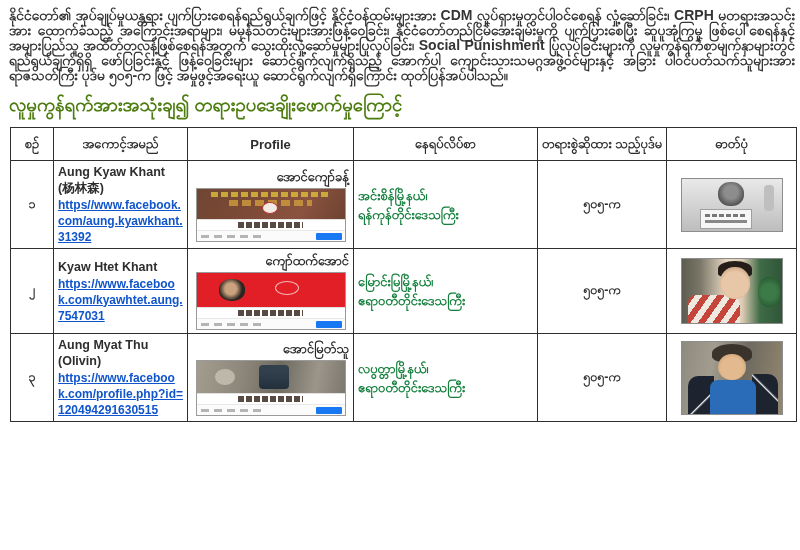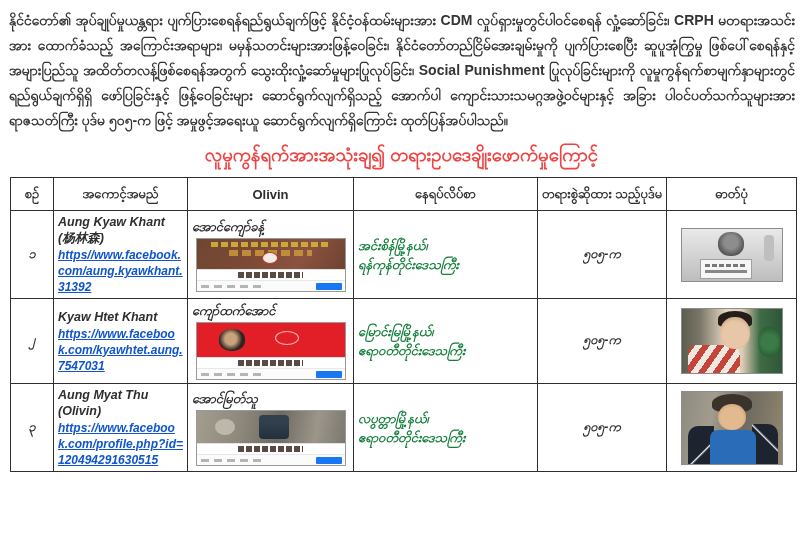--- a/index.html
+++ b/index.html
@@ -2,38 +2,38 @@
 <html><head>
 <meta charset="utf-8">
 <style>
   * { margin:0; padding:0; box-sizing:border-box; }
   html,body { width:800px; height:550px; background:#ffffff; overflow:hidden;
     font-family:"Liberation Sans","DejaVu Sans",sans-serif; color:#2e2e2e; }
   .page { width:800px; height:550px; padding:8px 6px 0 9px; background:#fff; }
 
   .dateline { font-size:15px; font-weight:700; letter-spacing:.5px; margin-bottom:6px; }
 
-  .para { width:786px; font-size:14px; font-weight:600; line-height:25px;
+  .para { width:786px; font-size:14px; font-weight:600; line-height:15px;
     text-align:justify; color:#343434; }
 
-  .title { text-align:center; font-size:18.5px; font-weight:700; color:#ef4444;
+  .title { text-align:left; font-size:18.5px; font-weight:700; color:#4d7c0f;
     line-height:29px; margin:7px 0 8px 0; }
 
   table.tbl { border-collapse:collapse; table-layout:fixed; width:786px; margin-left:1px; }
   .tbl th, .tbl td { border:1.5px solid #2f2f2f; vertical-align:middle; overflow:hidden; }
   .tbl th { font-size:13px; font-weight:700; text-align:center; padding:2px; height:33px; }
-  .tbl td { font-size:12.5px; font-weight:600; padding:3px 4px;font-style:italic; }
+  .tbl td { font-size:12.5px; font-weight:600; padding:3px 4px; }
 
   .c-no { text-align:center; font-size:14px; }
   .c-name { vertical-align:top; padding-top:5px; }
   .pname { font-weight:700; color:#2e2e2e; font-size:12.5px; line-height:16px; margin-bottom:1px; }
   .plink { display:block; color:#1155cc; font-weight:700; font-size:12px; line-height:16px;
     text-decoration:underline; word-break:break-all; cursor:pointer; }
 
-  .c-prof { text-align:left; vertical-align:top; padding-top:2px; }
+  .c-prof { text-align:right; vertical-align:top; padding-top:2px; }
   .prof-label { font-size:13px; font-weight:700; color:#2b2b2b; margin-bottom:1px; }
   .fb-shot { width:150px; margin:0 auto; border:1px solid #9a9a9a; background:#fff; }
   .fb-cover { position:relative; width:100%; }
   .cover-1 { height:30px; background:linear-gradient(120deg,#6f4632 0%,#7d4a36 40%,#8a5340 70%,#6e4330 100%); }
   .cover-1 .ctxt { position:absolute; left:10%; top:3px; width:80%; height:5px;
     background:repeating-linear-gradient(90deg,#d8b83a 0 7px,transparent 7px 10px); opacity:.85; }
   .cover-1 .ctxt2 { position:absolute; left:22%; top:11px; width:56%; height:6px;
     background:repeating-linear-gradient(90deg,#cf9c3c 0 9px,transparent 9px 13px); opacity:.8; }
   .cover-1 .emblem { position:absolute; left:44%; top:13px; width:16px; height:12px;
     background:#f2ede4; border-radius:50%; border:1px solid #b33; }
@@ -110,21 +110,21 @@
         <col style="width:134px">
         <col style="width:166px">
       <col style="width:184px">
         <col style="width:129px">
         <col style="width:130px">
     </colgroup>
     <thead>
       <tr>
         <th>စဉ်</th>
         <th>အကောင့်အမည်</th>
-        <th>Olivin</th>
+        <th>Profile</th>
         <th>နေရပ်လိပ်စာ</th>
         <th>တရားစွဲဆိုထား သည့်ပုဒ်မ</th>
         <th>ဓာတ်ပုံ</th>
       </tr>
     </thead>
     <tbody>
 
       <tr style="height:82px">
         <td class="c-no">၁</td>
         <td class="c-name">

